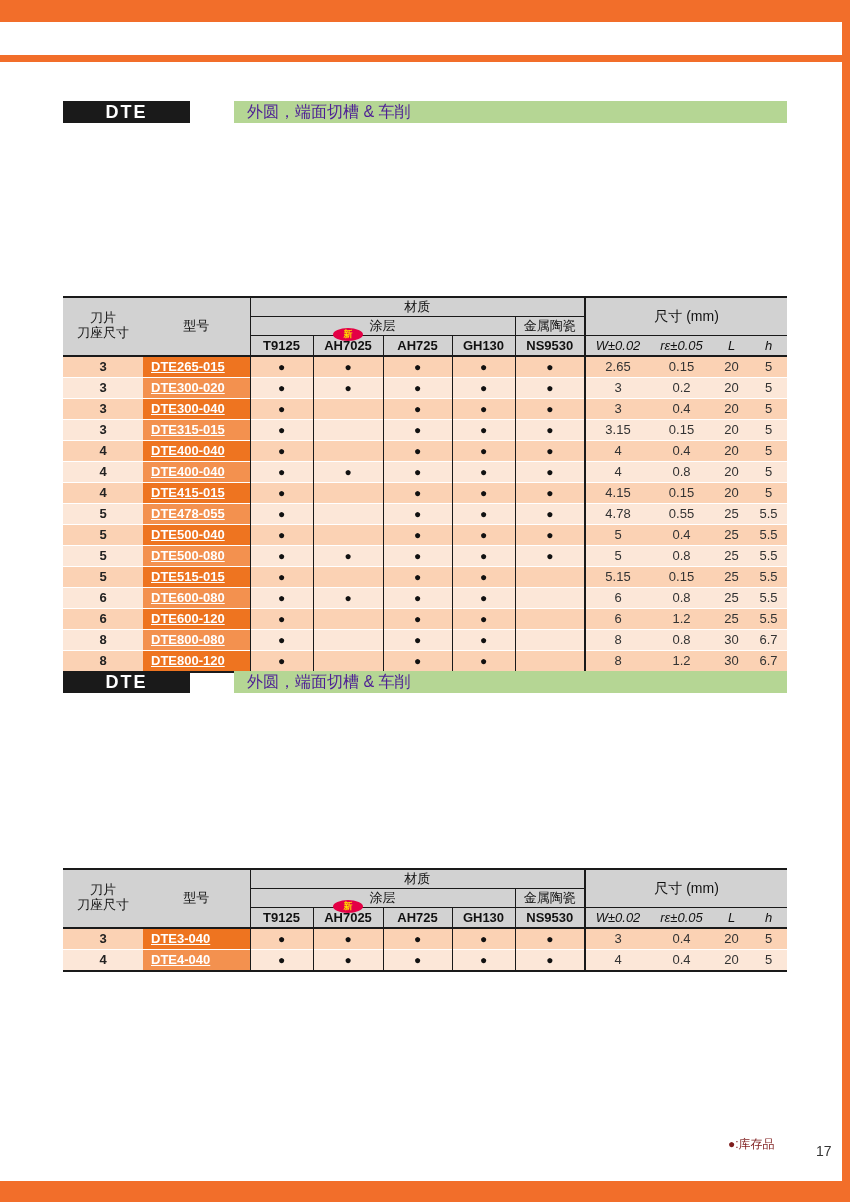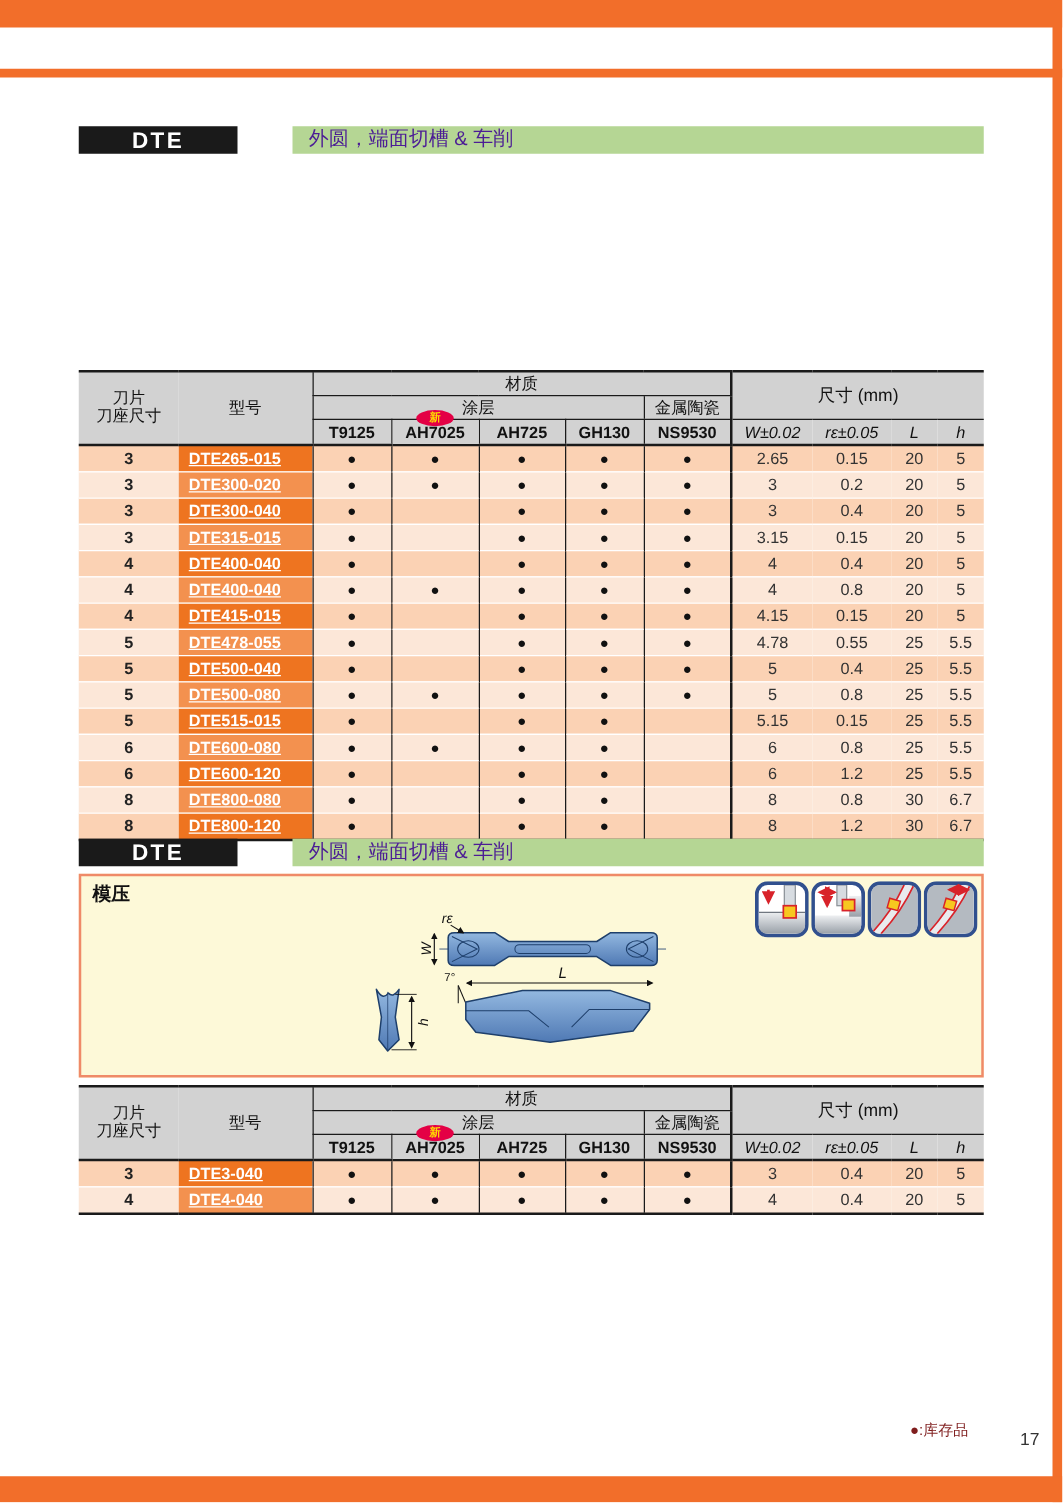--- a/index.html
+++ b/index.html
@@ -399,40 +399,20 @@
           <td class="c-dim">6.7</td>
         </tr>
       </tbody>
   </table>
 
   <div class="sec-header" style="top:671px">
     <div class="series-badge">DTE</div>
     <div class="sec-title">外圆，端面切槽 &amp; 车削</div>
   </div>
 
-  <div class="panel" style="top:699px;height:159px">
-    <div class="grade-label">模压</div>
-    <div class="icon-row">
-      <svg class="app-icon" viewBox="0 0 44 46">
-          <use href="#i-od"></use>
-        </svg>
-      <svg class="app-icon" viewBox="0 0 44 46">
-          <use href="#i-face"></use>
-        </svg>
-      <svg class="app-icon" viewBox="0 0 44 46">
-          <use href="#i-prof"></use>
-        </svg>
-      <svg class="app-icon" viewBox="0 0 44 46">
-          <use href="#i-prof2"></use>
-        </svg>
-    </div>
-    <svg class="diagram" style="top:26px" viewBox="0 0 300 135">
-        <use href="#g-diagram"></use>
-      </svg>
-  </div>
 
   <table class="spec" style="top:868px">
     <colgroup>
       <col style="width:80px">
         <col style="width:107px">
         <col style="width:63px">
         <col style="width:70px">
       <col style="width:69px">
         <col style="width:63px">
         <col style="width:70px">

